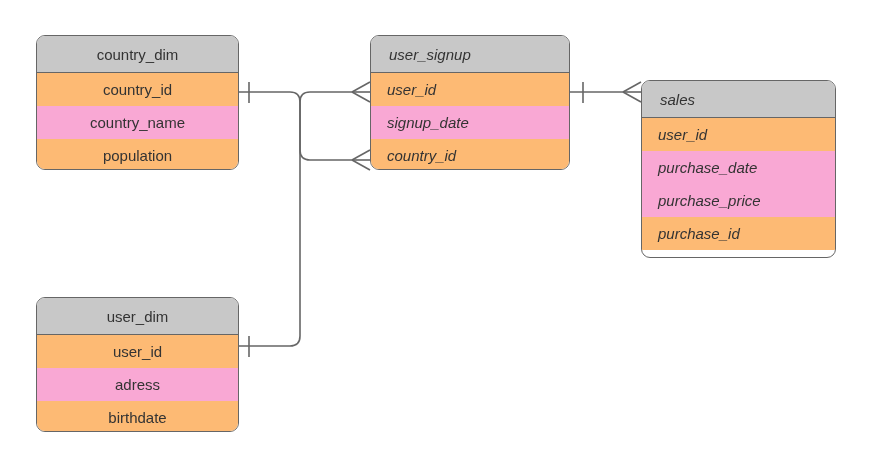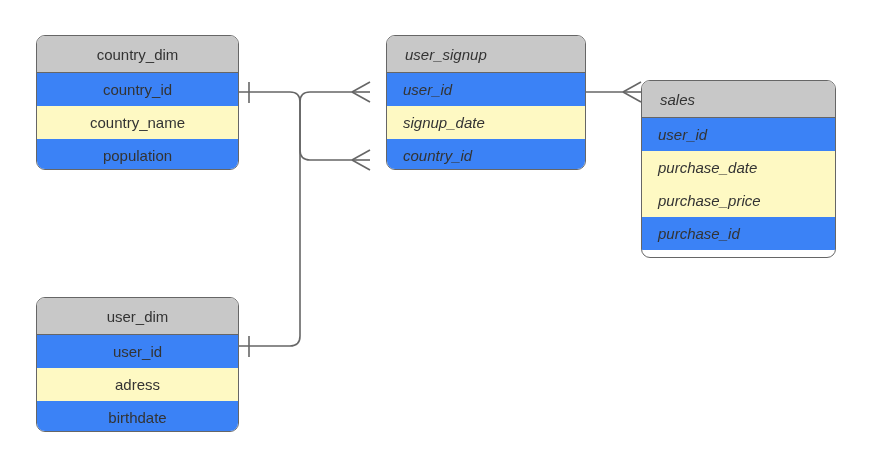--- a/index.html
+++ b/index.html
@@ -29,23 +29,23 @@
     display:flex;
     align-items:center;
     height:37px;
   }
   .trow{
     box-sizing:border-box;
     display:flex;
     align-items:center;
     height:33px;
     color:#333333;
-    background:#3b82f6;
+    background:#fdba74;
   }
-  .trow.alt{background:#fef9c3;}
+  .trow.alt{background:#f9a8d4;}
 
   
   .t-center .thead,
   .t-center .trow{justify-content:center;font-style:normal;font-size:15px;}
 
   
   .t-left .thead,
   .t-left .trow{justify-content:flex-start;font-style:italic;font-size:15px;padding-left:16px;}
   .t-left .thead{padding-left:18px;}
 
@@ -100,21 +100,21 @@
       <span class="cell">country_id</span>
     </div>
     <div class="trow alt">
       <span class="cell">country_name</span>
     </div>
     <div class="trow">
       <span class="cell">population</span>
     </div>
   </div>
 
-  <div class="table t-left" style="left:370px;top:35px;width:200px;height:135px;margin-left:16px;">
+  <div class="table t-left" style="left:370px;top:35px;width:200px;height:135px;">
     <div class="thead">
       <span class="cell">user_signup</span>
     </div>
     <div class="trow">
       <span class="cell">user_id</span>
     </div>
     <div class="trow alt">
       <span class="cell">signup_date</span>
     </div>
     <div class="trow">

